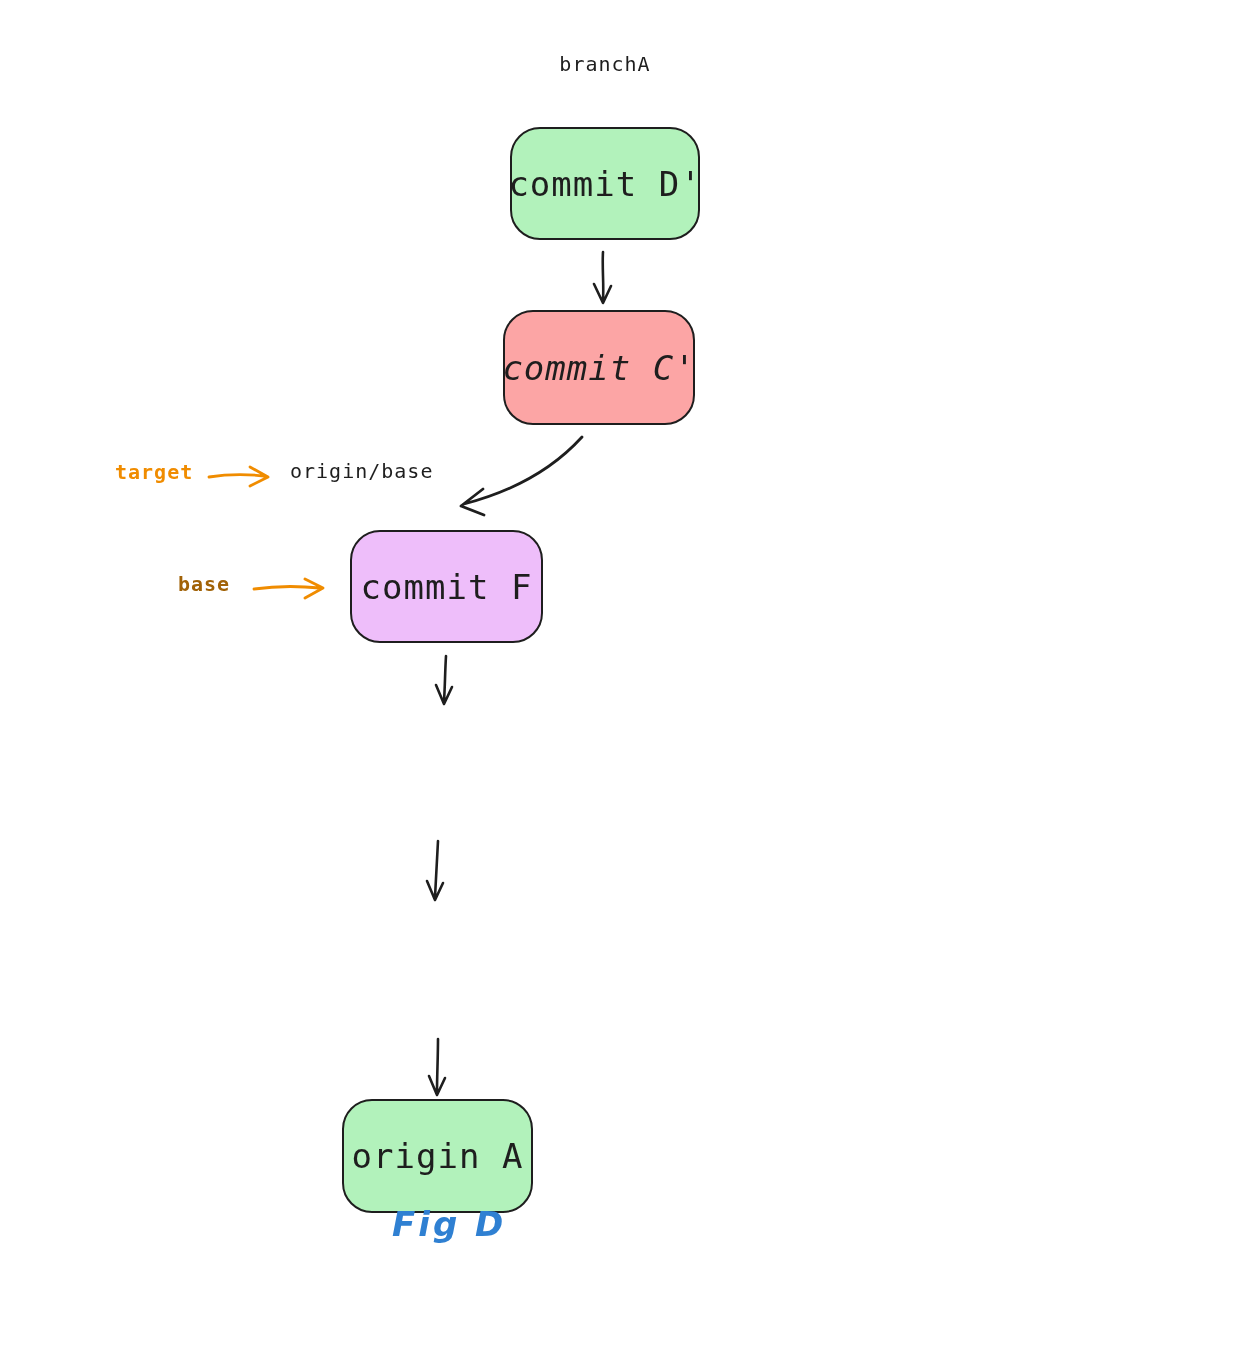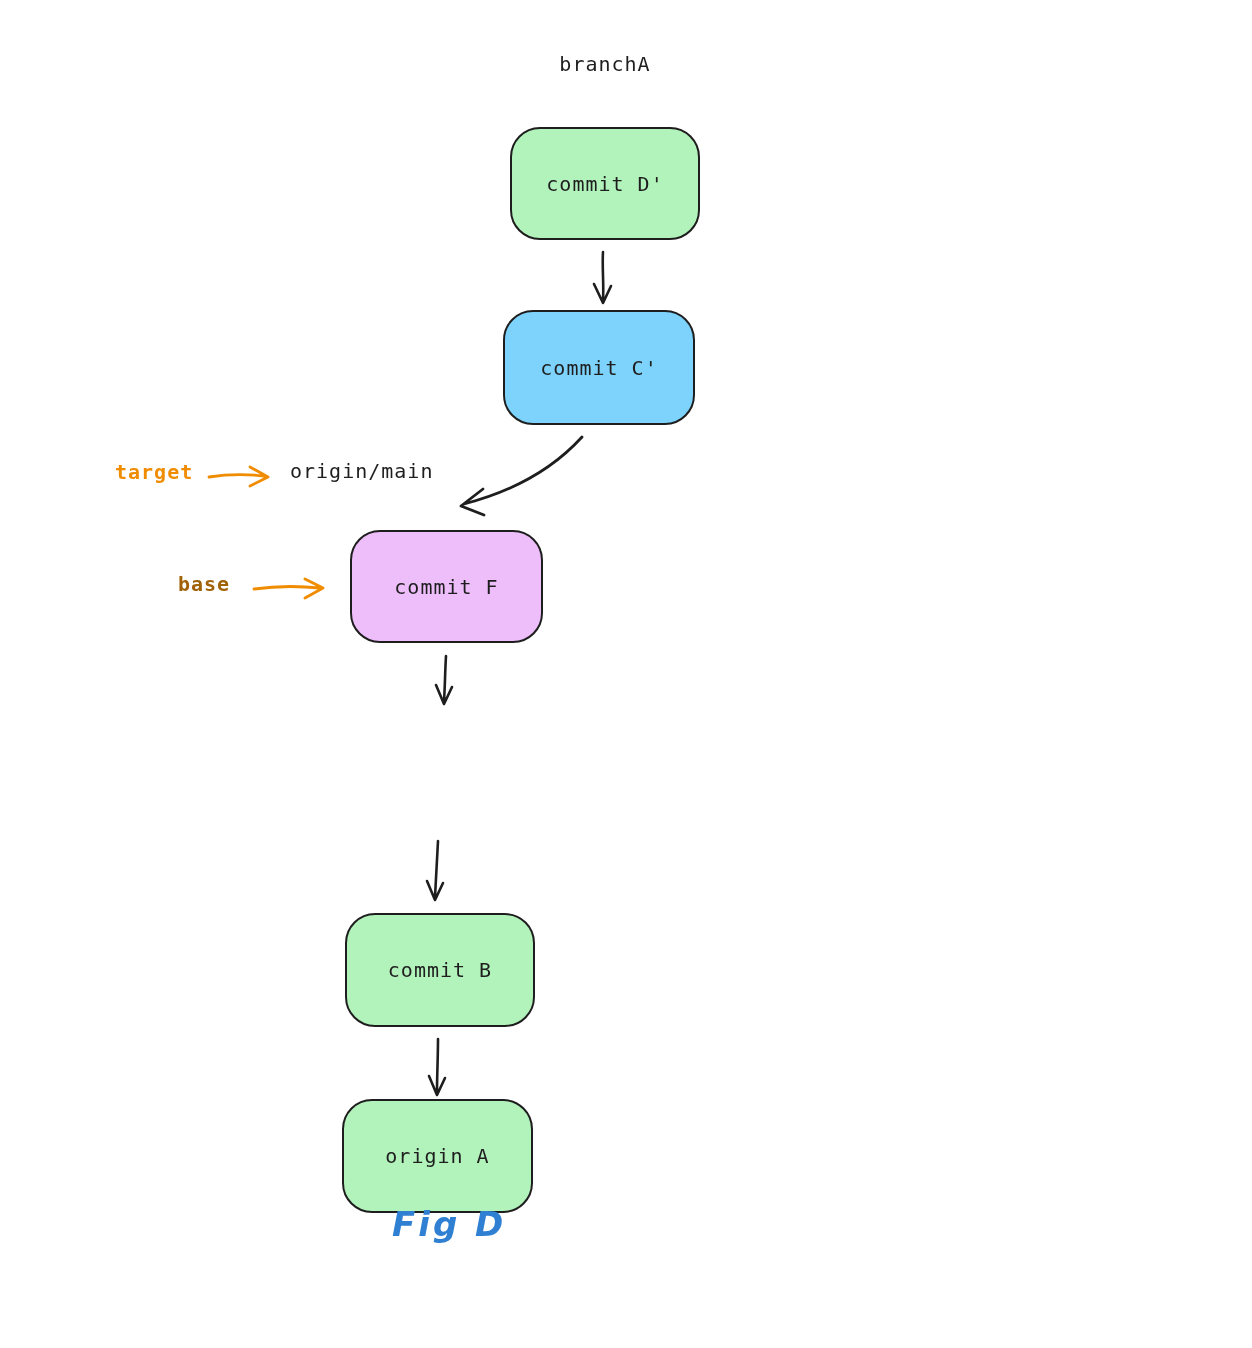--- a/index.html
+++ b/index.html
@@ -25,21 +25,21 @@
   .node {
     position: absolute;
     border: 2.5px solid #1e1e1e;
     border-radius: 30px;
     display: flex;
     align-items: center;
     justify-content: center;
     box-sizing: border-box;
   }
   .node-label {
-    font-size: 20px;
+    font-size: 34px;
     color: #1e1e1e;
     letter-spacing: 1px;
     white-space: nowrap;
   }
   .text-label {
     position: absolute;
     font-size: 20px;
     color: #1e1e1e;
     white-space: nowrap;
     letter-spacing: 1px;
@@ -81,38 +81,35 @@
 
     <path d="M254 589 C275 586, 300 586, 320 588 M305 579 L323 588 M323 588 L305 598" stroke="#f08c00" stroke-width="2.8"></path>
   </svg>
 
   <div class="text-label branch-label" style="left:510px; top:52px; width:190px;">branchA</div>
 
   <div class="node" style="left: 510px; top: 127px; width: 190px; height: 113px; background-color: rgb(178, 242, 187);">
     <span class="node-label">commit D'</span>
   </div>
 
-  <div class="node" style="left: 503px; top: 310px; width: 192px; height: 115px; background-color: #7dd3fc;">
+  <div class="node" style="left: 503px; top: 310px; width: 192px; height: 115px; background-color: #fca5a5; font-style: italic;">
     <span class="node-label">commit C'</span>
   </div>
 
   <div class="node" style="left: 350px; top: 530px; width: 193px; height: 113px; background-color: rgb(238, 190, 250);">
     <span class="node-label">commit F</span>
   </div>
 
 
-  <div class="node" style="left: 345px; top: 913px; width: 190px; height: 114px; background-color: rgb(178, 242, 187);">
-    <span class="node-label">commit B</span>
-  </div>
 
   <div class="node" style="left: 342px; top: 1099px; width: 191px; height: 114px; background-color: rgb(178, 242, 187);">
     <span class="node-label">origin A</span>
   </div>
 
   <div class="text-label annot" style="left: 115px; top: 460px; color: rgb(240, 140, 0);">target</div>
 
-  <div class="text-label" style="left:290px; top:459px;">origin/main</div>
+  <div class="text-label" style="left:290px; top:459px;">origin/base</div>
 
   <div class="text-label annot" style="left: 178px; top: 572px; color: #a16207;">base</div>
 
   <div class="caption" style="left: 392px; top: 1204px; color: rgb(47, 128, 210);">Fig D</div>
 
 </div>
 
 </body></html>

